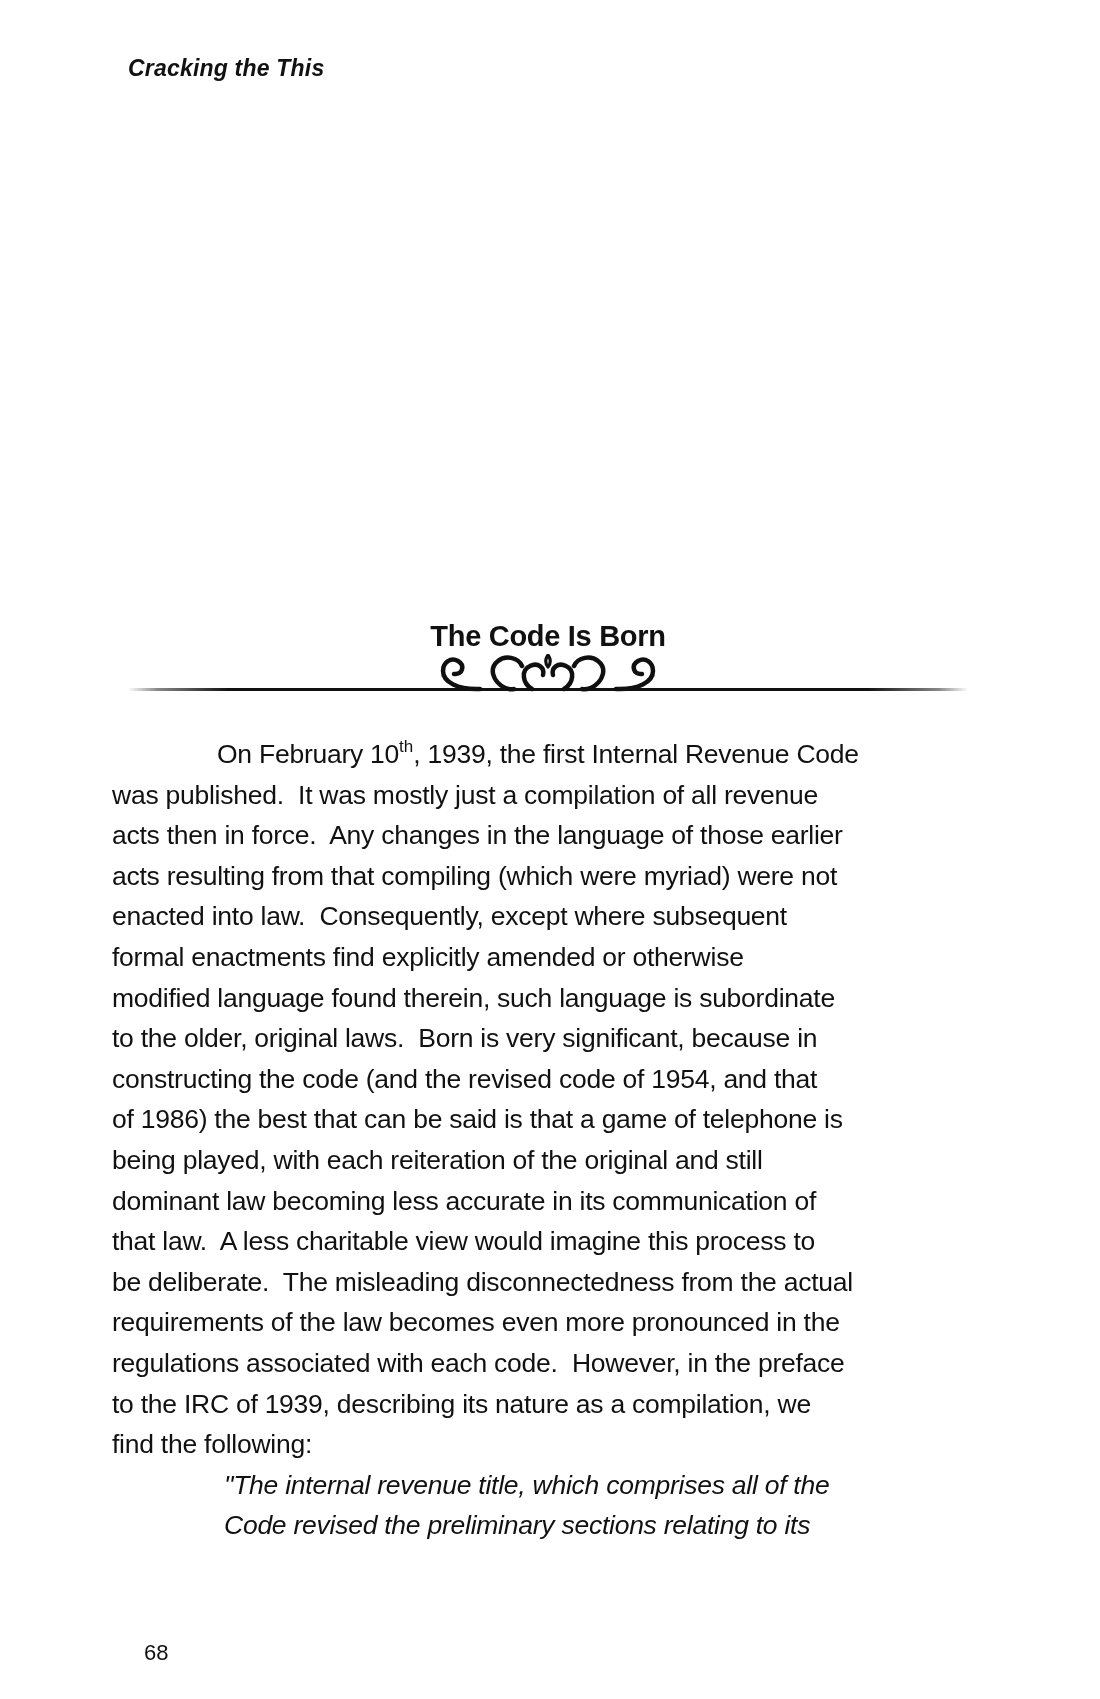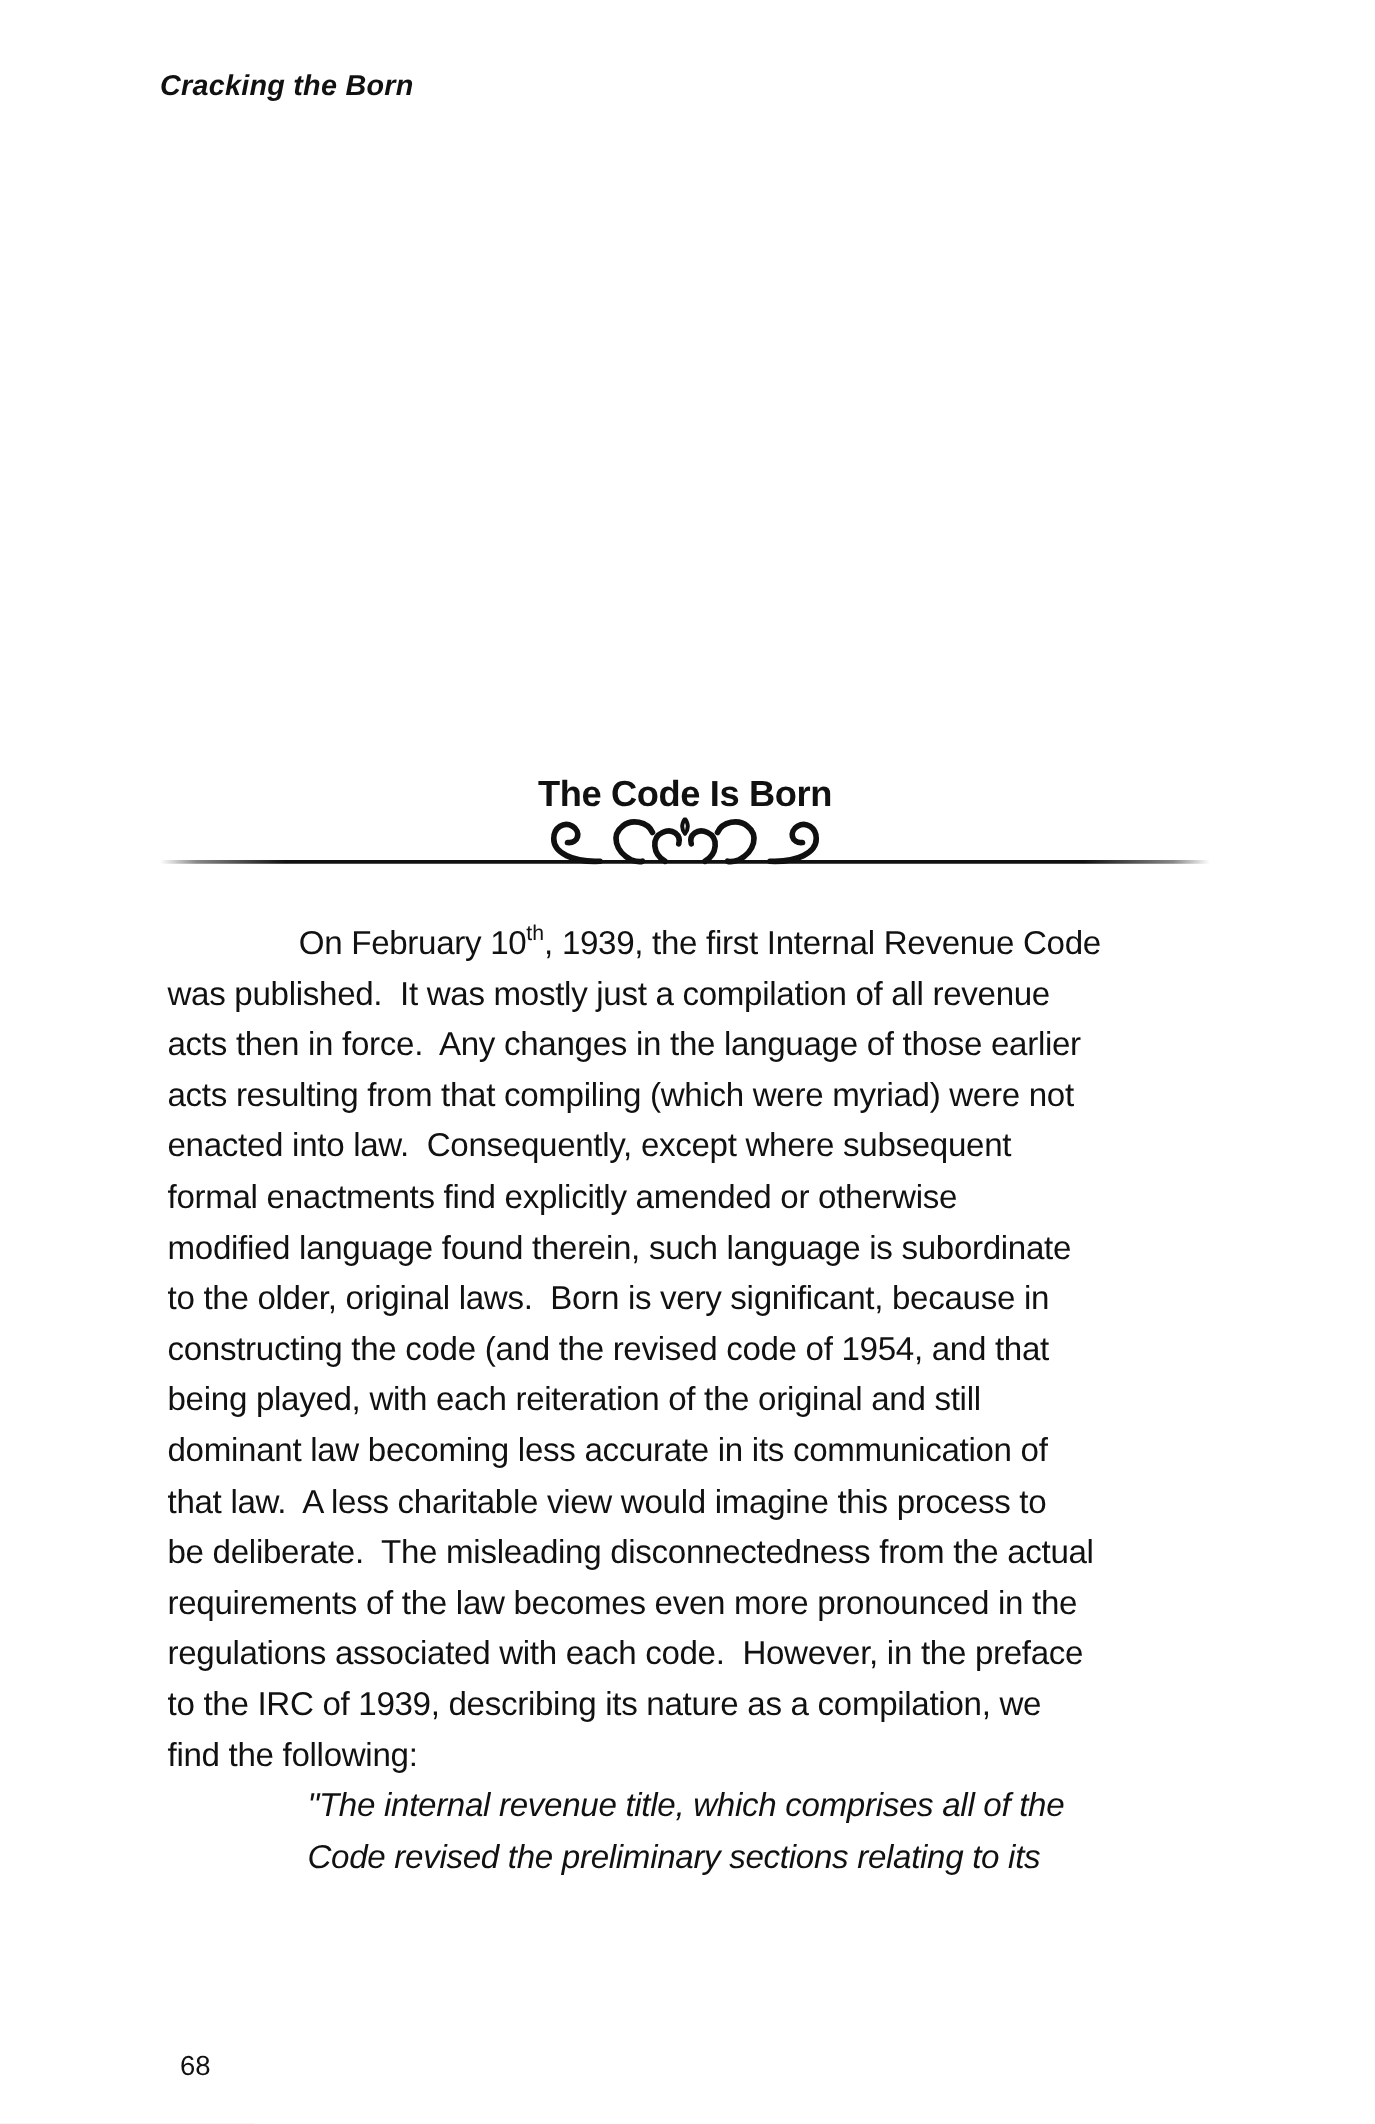--- a/index.html
+++ b/index.html
@@ -40,21 +40,21 @@
   }
   .ornament-wrap {
     position: absolute;
     left: 128px;
     top: 654px;
     width: 840px;
     height: 48px;
   }
   .body-text {
     position: absolute;
-    left: 134px;
+    left: 112px;
     top: 734px;
     width: 860px;
     font-size: 26.5px;
     line-height: 40.6px;
     letter-spacing: -0.25px;
   }
   .line {
     white-space: pre;
   }
   .line.first {
@@ -78,21 +78,21 @@
     line-height: 40px;
     white-space: pre;
     margin-top: 25px;
   }
 </style>
 </head>
 <body>
 
 <div class="page">
 
-  <div class="running-header">Cracking the Born</div>
+  <div class="running-header">Cracking the This</div>
 
   <div class="chapter-head">The Code Is Born</div>
 
   <div class="ornament-wrap">
     <svg width="840" height="48" viewBox="0 0 840 48" xmlns="http://www.w3.org/2000/svg">
       <defs>
         <linearGradient id="ruleFade" x1="0" y1="0" x2="1" y2="0">
           <stop offset="0" stop-color="#111" stop-opacity="0"></stop>
           <stop offset="0.035" stop-color="#111" stop-opacity="0.5"></stop>
           <stop offset="0.12" stop-color="#111" stop-opacity="1"></stop>
@@ -117,20 +117,21 @@
   <div class="body-text">
     <div class="line first"><span>On February 10</span><sup>th</sup><span>, 1939, the first Internal Revenue Code</span></div>
     <div class="line">was published.  It was mostly just a compilation of all revenue</div>
     <div class="line">acts then in force.  Any changes in the language of those earlier</div>
     <div class="line">acts resulting from that compiling (which were myriad) were not</div>
     <div class="line">enacted into law.  Consequently, except where subsequent</div>
     <div class="line">formal enactments find explicitly amended or otherwise</div>
     <div class="line">modified language found therein, such language is subordinate</div>
     <div class="line">to the older, original laws.  Born is very significant, because in</div>
     <div class="line">constructing the code (and the revised code of 1954, and that</div>
+    <div class="line">of 1986) the best that can be said is that a game of telephone is</div>
     <div class="line">being played, with each reiteration of the original and still</div>
     <div class="line">dominant law becoming less accurate in its communication of</div>
     <div class="line">that law.  A less charitable view would imagine this process to</div>
     <div class="line">be deliberate.  The misleading disconnectedness from the actual</div>
     <div class="line">requirements of the law becomes even more pronounced in the</div>
     <div class="line">regulations associated with each code.  However, in the preface</div>
     <div class="line">to the IRC of 1939, describing its nature as a compilation, we</div>
     <div class="line">find the following:</div>
 
     <div class="quote-block">

